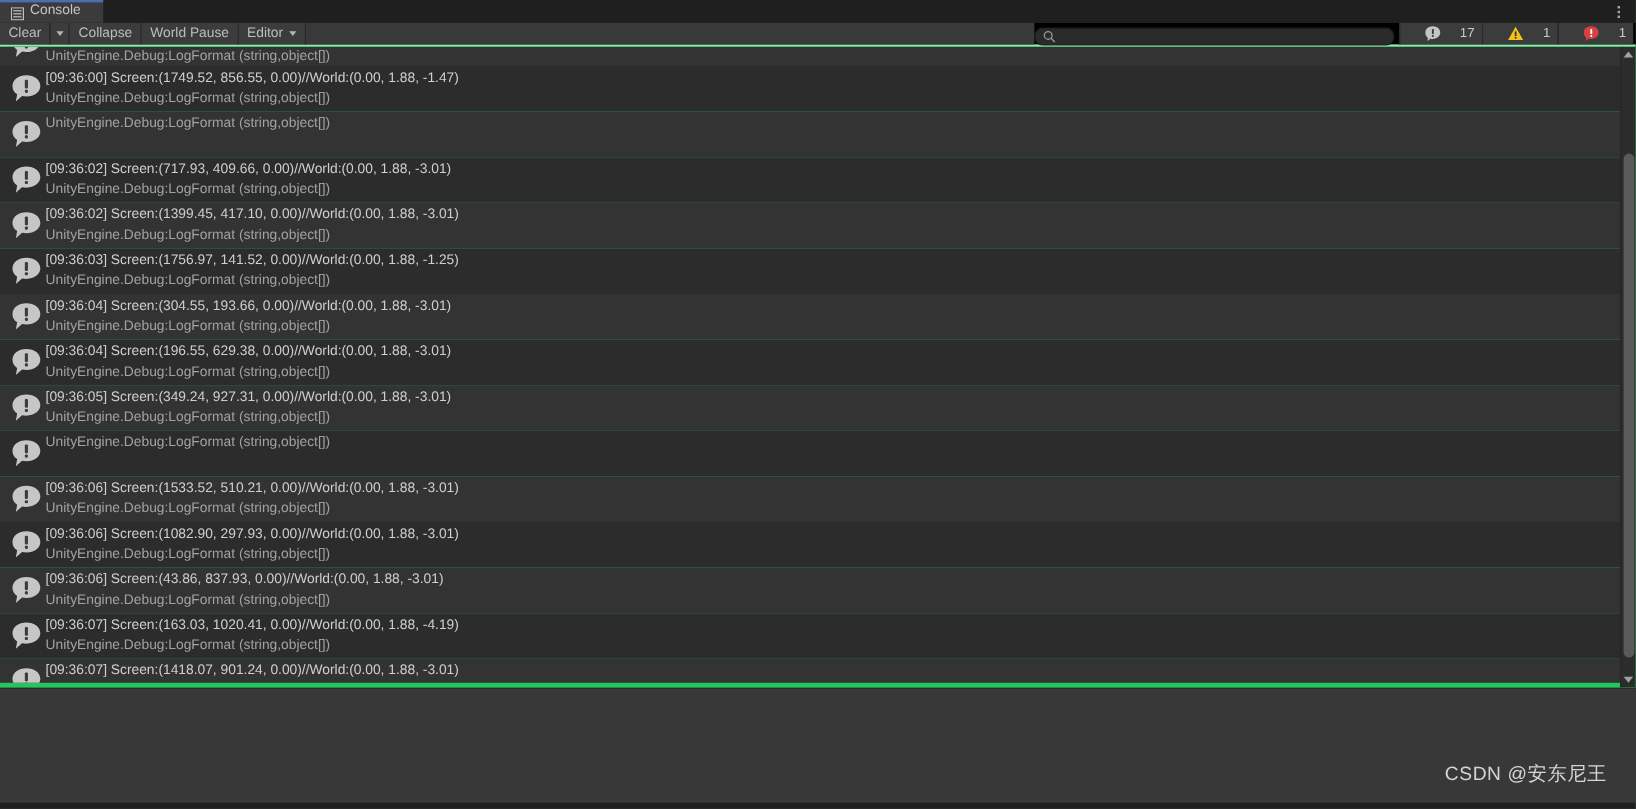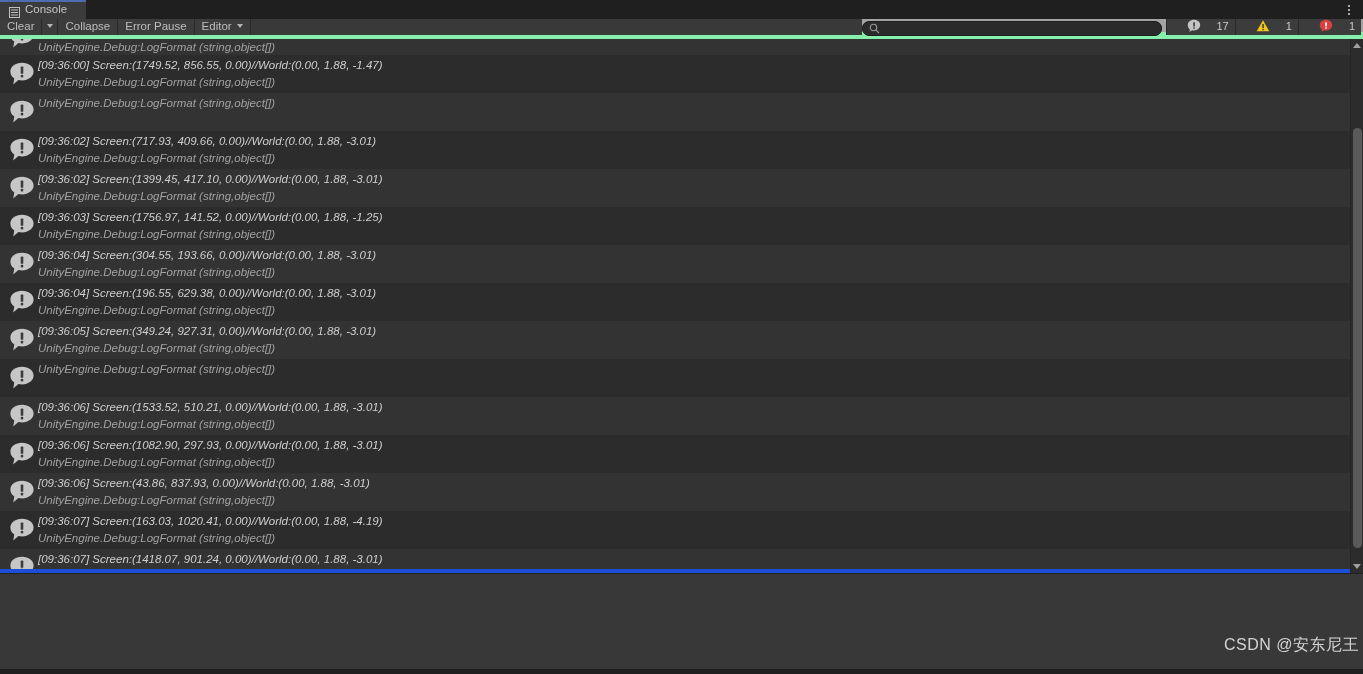--- a/index.html
+++ b/index.html
@@ -80,22 +80,22 @@
   .window-menu i {
     display: block;
     width: 2px;
     height: 2px;
     background: #a8a8a8;
   }
 
   
   .toolbar {
     height: 20px;
-    background: #a3a3a3;
-    border-bottom: 7px solid #86efac;
+    background: #000000;
+    border-bottom: 2px solid #86efac;
     display: flex;
     align-items: center;
     flex: 0 0 auto;
     padding: 0;
     box-sizing: border-box;
   }
   .tb-btn {
     height: 18px;
     line-height: 18px;
     padding: 0 7px;
@@ -184,23 +184,22 @@
     color: #c9c9c9;
     margin-left: 16px;
     line-height: 18px;
   }
 
   
   .list-area {
     position: relative;
     flex: 0 0 auto;
     height: 534px;
-    background: #1d4ed8;
+    background: #22c55e;
     overflow: hidden;
-    font-style: italic;
   }
   .list-clip {
     position: absolute;
     left: 0; top: 0;
     right: 13px;
     bottom: 0;
     overflow: hidden;
   }
   .log-row {
     position: relative;
@@ -292,21 +291,21 @@
     overflow: hidden;
   }
   .detail-scroll {
     position: absolute;
     right: 0; top: 0; bottom: 0;
     width: 13px;
     background: #383838;
   }
   .watermark {
     position: absolute;
-    right: 4px;
+    right: 24px;
     bottom: 18px;
     font-size: 16px;
     color: #d4d4d4;
     letter-spacing: 0.5px;
     white-space: nowrap;
   }
   .bottom-bar {
     position: absolute;
     left: 0; right: 0; bottom: 0;
     height: 5px;
@@ -345,21 +344,21 @@
 
     <div class="tb-split">
       <span style="display:block;width:0;height:0;border-left:3.5px solid transparent;border-right:3.5px solid transparent;border-top:4px solid #b4b4b4;"></span>
     </div>
 
     <div class="tb-btn">
       <span>Collapse</span>
     </div>
 
     <div class="tb-btn">
-      <span>Error Pause</span>
+      <span>World Pause</span>
     </div>
 
     <div class="tb-btn">
       <span>Editor</span>
       <span class="tb-caret"></span>
     </div>
 
     <div class="tb-fill"></div>
 
     <div class="search-wrap">

